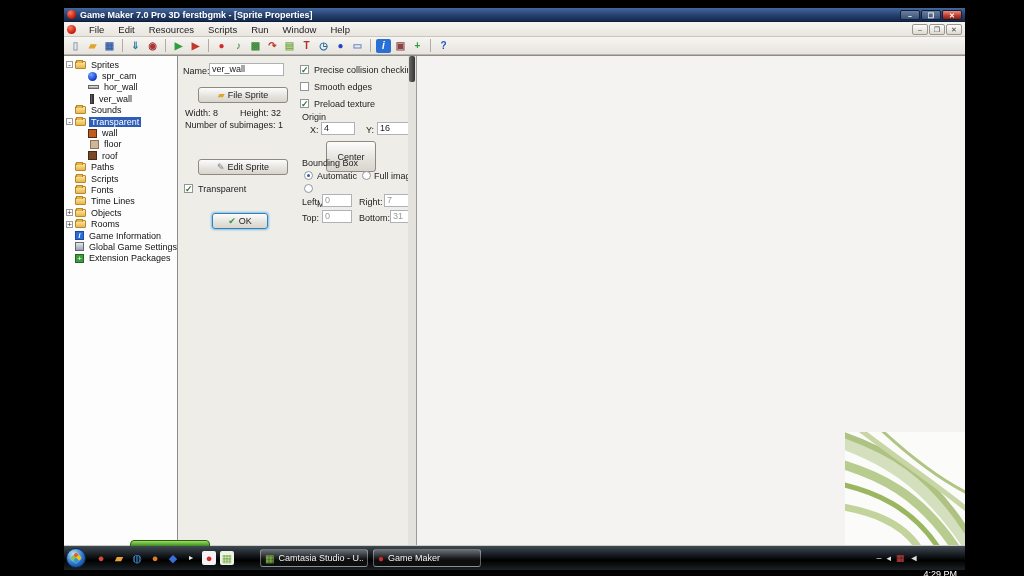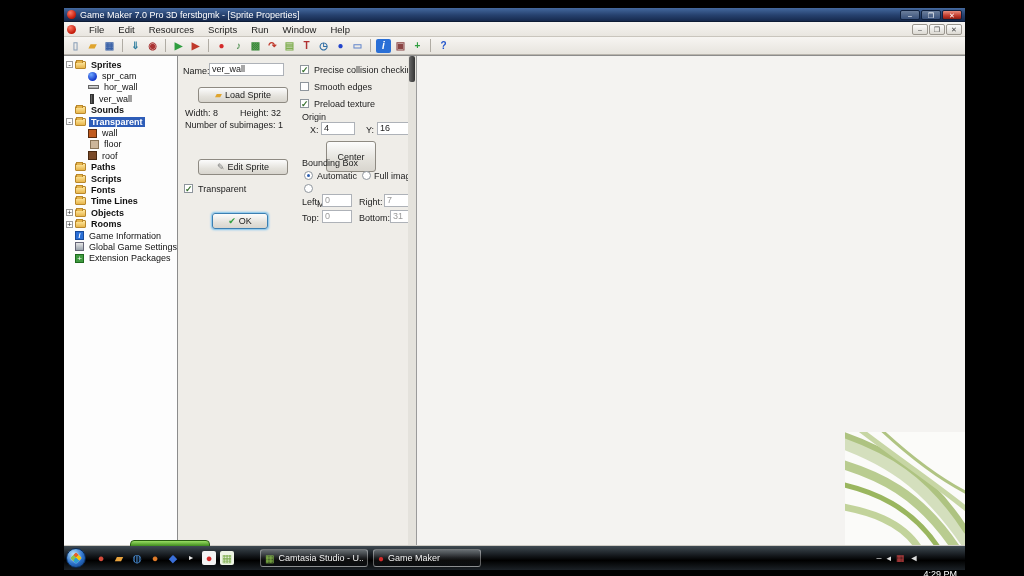--- a/index.html
+++ b/index.html
@@ -4,21 +4,21 @@
 <style>
   * { margin:0; padding:0; box-sizing:border-box; }
   html,body { width:1024px; height:576px; background:#000; overflow:hidden;
     font-family:"Liberation Sans", sans-serif; }
   .stage { position:absolute; left:0; top:0; width:1024px; height:576px; background:#000; }
   .desktop { position:absolute; left:64px; top:8px; width:901px; height:562px; background:#000; }
 
   
   .titlebar { position:absolute; left:0; top:0; width:100%; height:14px;
     background:linear-gradient(#44699f, #26416e 55%, #16294d);
-    display:flex; align-items:center; padding:0 3px; border-bottom:1px solid #0d1c36;}
+    display:flex; align-items:center; padding:0 3px; border-bottom:1px solid #0d1c36;font-weight:bold;}
   .titlebar .app-ico { width:9px; height:9px; border-radius:50%;
     background:radial-gradient(circle at 35% 30%, #ff7a66, #c21807 70%); margin-right:4px; flex:none;}
   .title-text { color:#fff; font-size:9px; white-space:nowrap; overflow:hidden; flex:1; }
   .winbtns { display:flex; gap:1px; }
   .winbtn { width:20px; height:10px; font-size:7px; line-height:9px; text-align:center;
     color:#fff; background:linear-gradient(#6c7f9c,#39517a); border:1px solid #11223f; border-radius:2px;}
   .winbtn.close { background:linear-gradient(#e98e7c,#c0392b 60%,#8e1e12); }
 
   
   .menubar { position:absolute; left:0; top:14px; width:100%; height:15px;
@@ -44,21 +44,21 @@
 
   
   .tree-panel { position:absolute; left:0; top:0; width:114px; height:490px;
     background:#fdfdfd; border-right:1px solid #8c8c8c; border-top:1px solid #8c8c8c; }
   .tree { position:absolute; left:0; top:3px; width:100%; }
   .trow { height:11.4px; display:flex; align-items:center; font-size:9px; color:#111;
     white-space:nowrap; }
   .trow .exp { width:7px; height:7px; border:1px solid #9a9a9a; background:#fff;
     font-size:8px; line-height:5px; text-align:center; color:#333; margin-right:2px; flex:none;}
   .tlabel { padding:0 2px; }
-  .tlabel.bold { font-weight:bold; }
+  .tlabel.bold { font-weight:normal; }
   .tlabel.selected { background:#2e5db8; color:#fff; }
   .ticon { margin-right:3px; flex:none; position:relative; }
   .folder-icon { width:11px; height:8px; background:linear-gradient(#ffe9a2,#e8b64c);
     border:1px solid #b9882c; border-radius:1px; }
   .folder-icon::before { content:""; position:absolute; left:0; top:-2px; width:5px; height:2px;
     background:#e8b64c; border:1px solid #b9882c; border-bottom:none; }
   .i-cam { width:9px; height:9px; border-radius:50%;
     background:radial-gradient(circle at 35% 30%, #6fa8ff, #1236c9 70%); }
   .i-hbar { width:11px; height:4px; background:linear-gradient(#e8e8e8,#9a9a9a); border:1px solid #666; }
   .i-vbar { width:4px; height:10px; background:linear-gradient(90deg,#777,#222); border:1px solid #333; }
@@ -276,21 +276,21 @@
         </div>
       </div>
     </div>
 
     <div class="form-panel">
 
       <span class="lbl" style="left:5px;top:10px">Name:</span>
       <span class="txt-input" style="left:31px;top:7px;width:75px;height:13px">ver_wall</span>
       <span class="btn" style="left:20px;top:31px;width:90px;height:16px">
         <span style="color:#e0a52e">▰</span>
-        <span>Load Sprite</span>
+        <span>File Sprite</span>
       </span>
       <span class="lbl" style="left:7px;top:52px">Width: 8</span>
       <span class="lbl" style="left:62px;top:52px">Height: 32</span>
       <span class="lbl" style="left:7px;top:64px">Number of subimages: 1</span>
       <span class="btn" style="left:20px;top:103px;width:90px;height:16px">
         <span style="color:#777">✎</span>
         <span>Edit Sprite</span>
       </span>
       <span class="cb" style="left:6px;top:128px">✓</span>
       <span class="lbl" style="left:20px;top:128px">Transparent</span>

